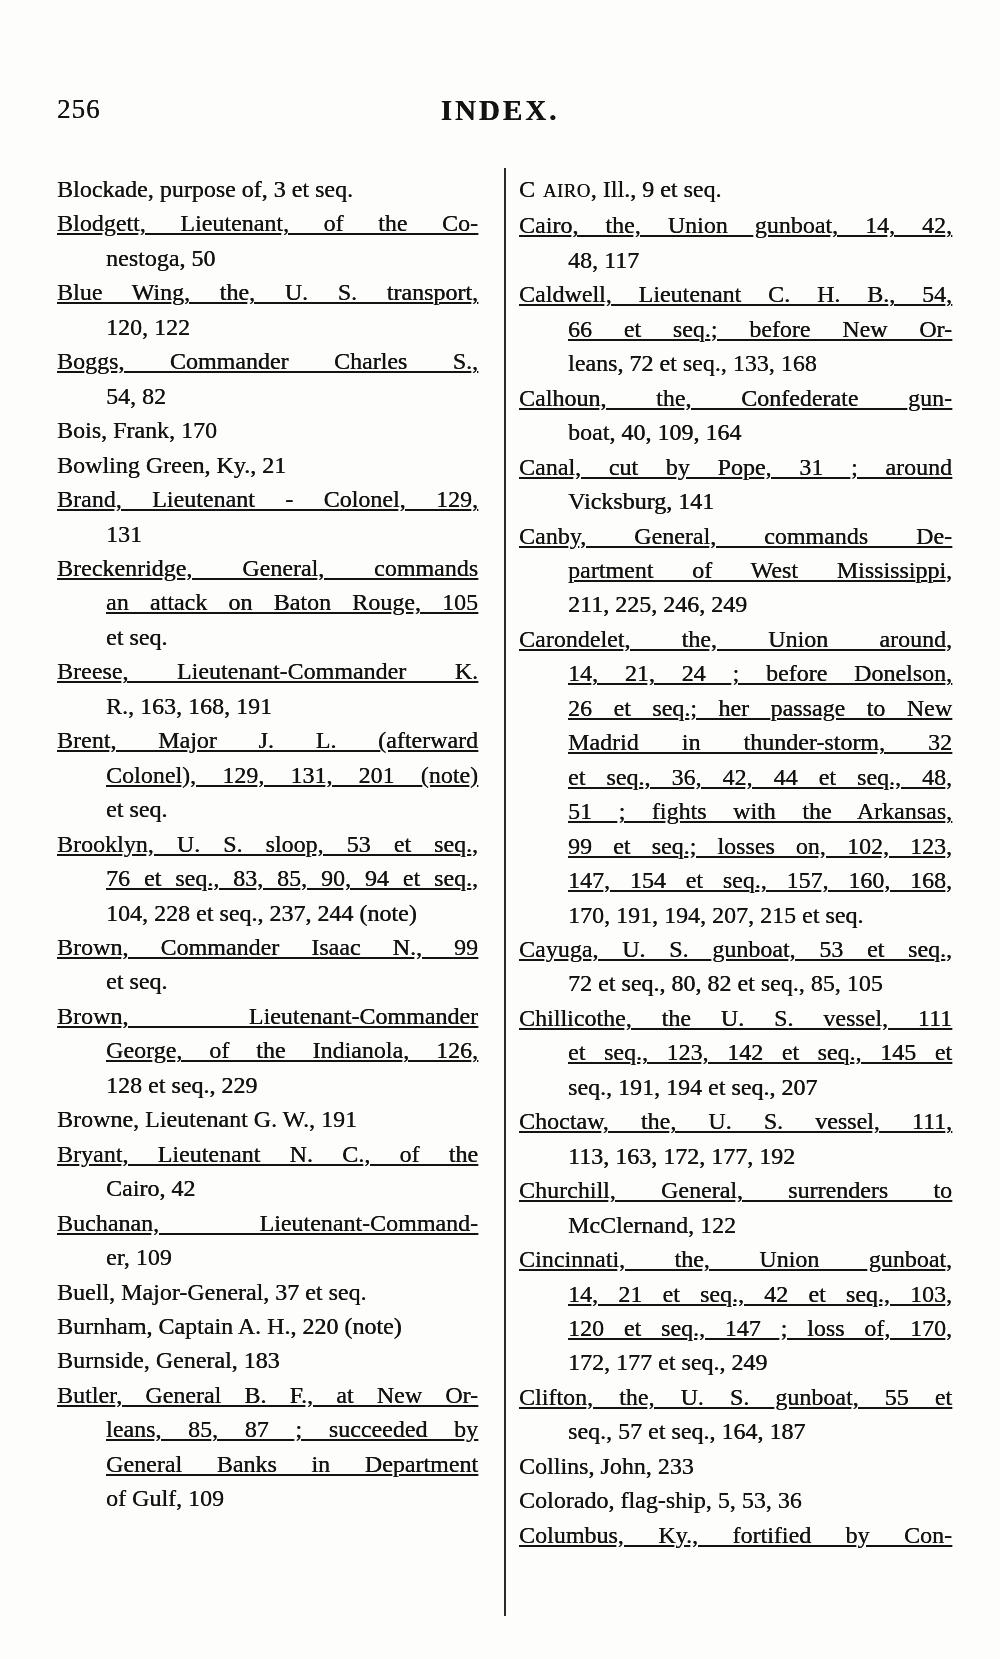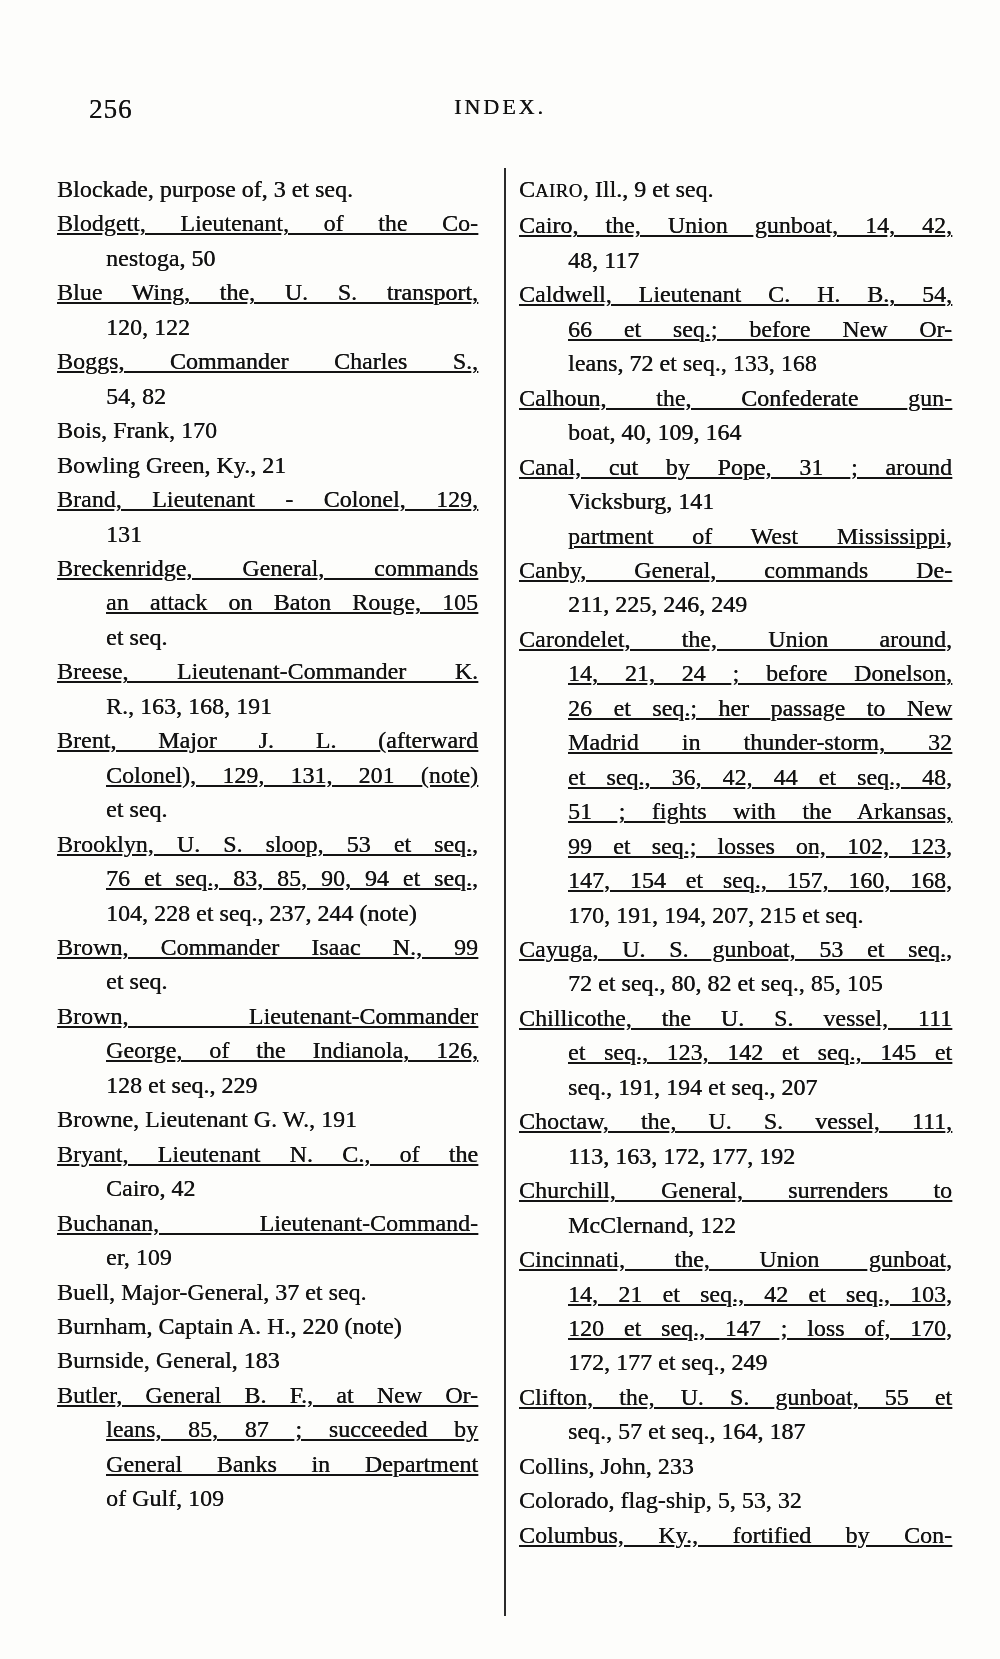--- a/index.html
+++ b/index.html
@@ -7,26 +7,26 @@
     width: 1000px; height: 1659px;
     position: relative;
     background: #fdfdfb;
     font-family: "Liberation Serif", serif;
     color: #131313;
     overflow: hidden;
   }
   .ink { text-shadow: 0.35px 0 0 currentColor; }
   #page-number {
     position: absolute; left: 57px; top: 94px;
-    font-size: 27px; letter-spacing: 1px; margin-left: 32px;
+    font-size: 27px; letter-spacing: 1px;
   }
   #page-title {
     position: absolute; left: 0; top: 94px; width: 1000px;
     text-align: center;
-    font-size: 22px; font-weight: normal; letter-spacing: 3px;
+    font-size: 29px; font-weight: bold; letter-spacing: 3px;
   }
   #col-left {
     position: absolute; left: 57px; top: 172px; width: 421px;
   }
   #col-right {
     position: absolute; left: 519px; top: 172px; width: 433px;
   }
   #divider {
     position: absolute; left: 504px; top: 168px;
     width: 2px; height: 1448px;
@@ -38,21 +38,21 @@
     white-space: nowrap;
     overflow: visible;
   }
   .just {
     white-space: normal;
     text-align: justify;
     text-align-last: justify;
     text-decoration: underline;
   }
   .cont { padding-left: 49px; }
-  .sc-small { font-size: 0.78em; letter-spacing: 0.5px; }
+  .sc-small { font-size: 0.78em; letter-spacing: 0.5px; margin-left: 8px; }
 </style>
 </head>
 <body style="background: rgb(253, 253, 251); color: rgb(19, 19, 19);">
 
 <div>
   <div id="page-number" class="ink">256</div>
 
   <div id="page-title" class="ink">INDEX.</div>
 
   <div id="divider" style="background: rgb(43, 43, 43);"></div>
@@ -154,22 +154,22 @@
       </div>
       <div>
         <div class="line ink just">Calhoun, the, Confederate gun-</div>
         <div class="line ink cont">boat, 40, 109, 164</div>
       </div>
       <div>
         <div class="line ink just">Canal, cut by Pope, 31 ; around</div>
         <div class="line ink cont">Vicksburg, 141</div>
       </div>
       <div>
+        <div class="line ink just">Canby, General, commands De-</div>
         <div class="line ink just cont">partment of West Mississippi,</div>
-        <div class="line ink just">Canby, General, commands De-</div>
         <div class="line ink cont">211, 225, 246, 249</div>
       </div>
       <div>
         <div class="line ink just">Carondelet, the, Union around,</div>
         <div class="line ink just cont">14, 21, 24 ; before Donelson,</div>
         <div class="line ink just cont">26 et seq.; her passage to New</div>
         <div class="line ink just cont">Madrid in thunder-storm, 32</div>
         <div class="line ink just cont">et seq., 36, 42, 44 et seq., 48,</div>
         <div class="line ink just cont">51 ; fights with the Arkansas,</div>
         <div class="line ink just cont">99 et seq.; losses on, 102, 123,</div>
@@ -200,19 +200,19 @@
         <div class="line ink cont">172, 177 et seq., 249</div>
       </div>
       <div>
         <div class="line ink just">Clifton, the, U. S. gunboat, 55 et</div>
         <div class="line ink cont">seq., 57 et seq., 164, 187</div>
       </div>
       <div>
         <div class="line ink">Collins, John, 233</div>
       </div>
       <div>
-        <div class="line ink">Colorado, flag-ship, 5, 53, 32</div>
+        <div class="line ink">Colorado, flag-ship, 5, 53, 36</div>
       </div>
       <div>
         <div class="line ink just">Columbus, Ky., fortified by Con-</div>
       </div>
     </div>
 </div>
 
 </body></html>

